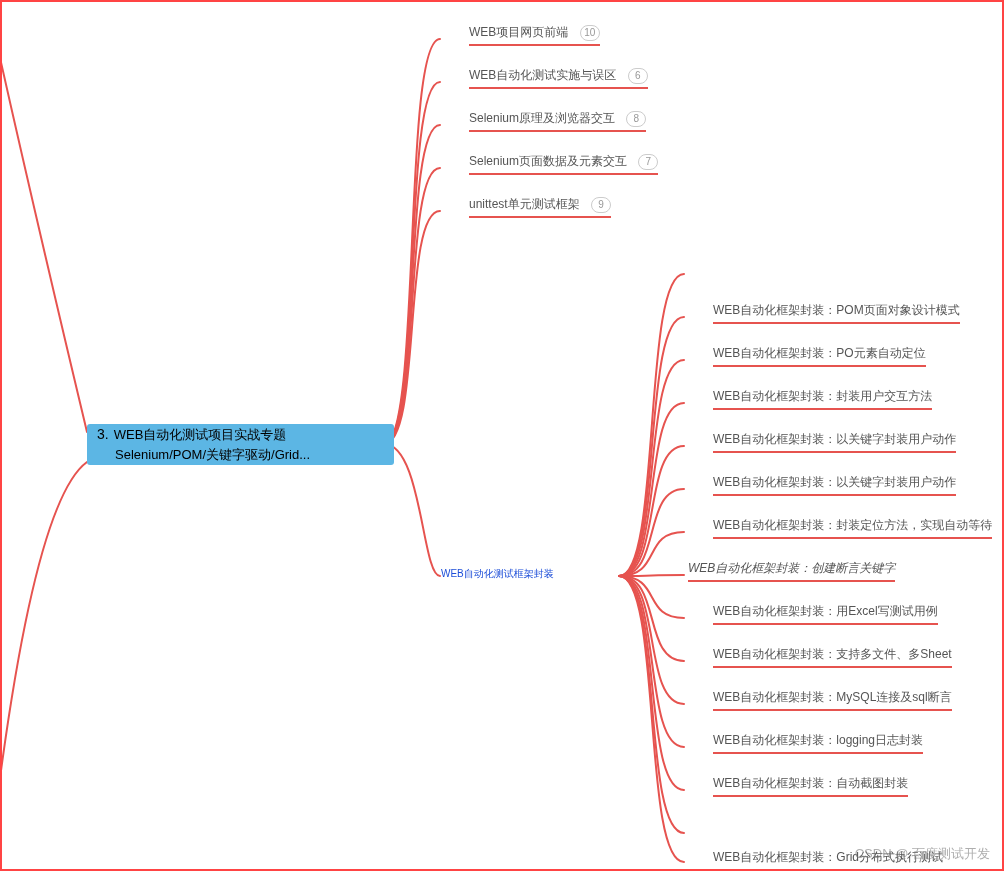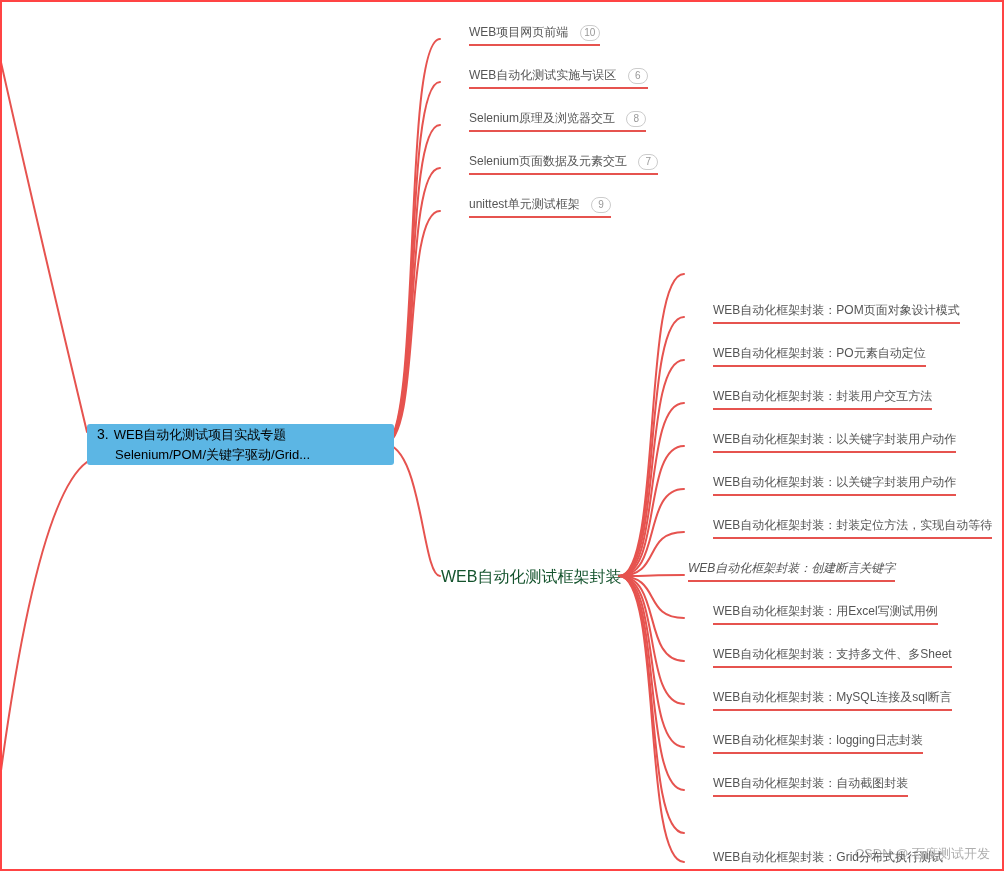--- a/index.html
+++ b/index.html
@@ -38,22 +38,22 @@
   border-radius: 3px;
   white-space: nowrap;
 }
 .root-node .num {
   display: inline-block;
   margin-right: 5px;
   font-size: 14px;
 }
 .plain-node {
   position: absolute;
-  color: #14532d;
-  font-size: 16px;
+  color: #1d4ed8;
+  font-size: 10px;
   white-space: nowrap;
 }
 .leaf-node {
   position: absolute;
   color: #555;
   font-size: 12px;
   border-bottom: 2px solid #e6534f;
   padding-bottom: 3px;
   white-space: nowrap;
   margin-left: 28px;

